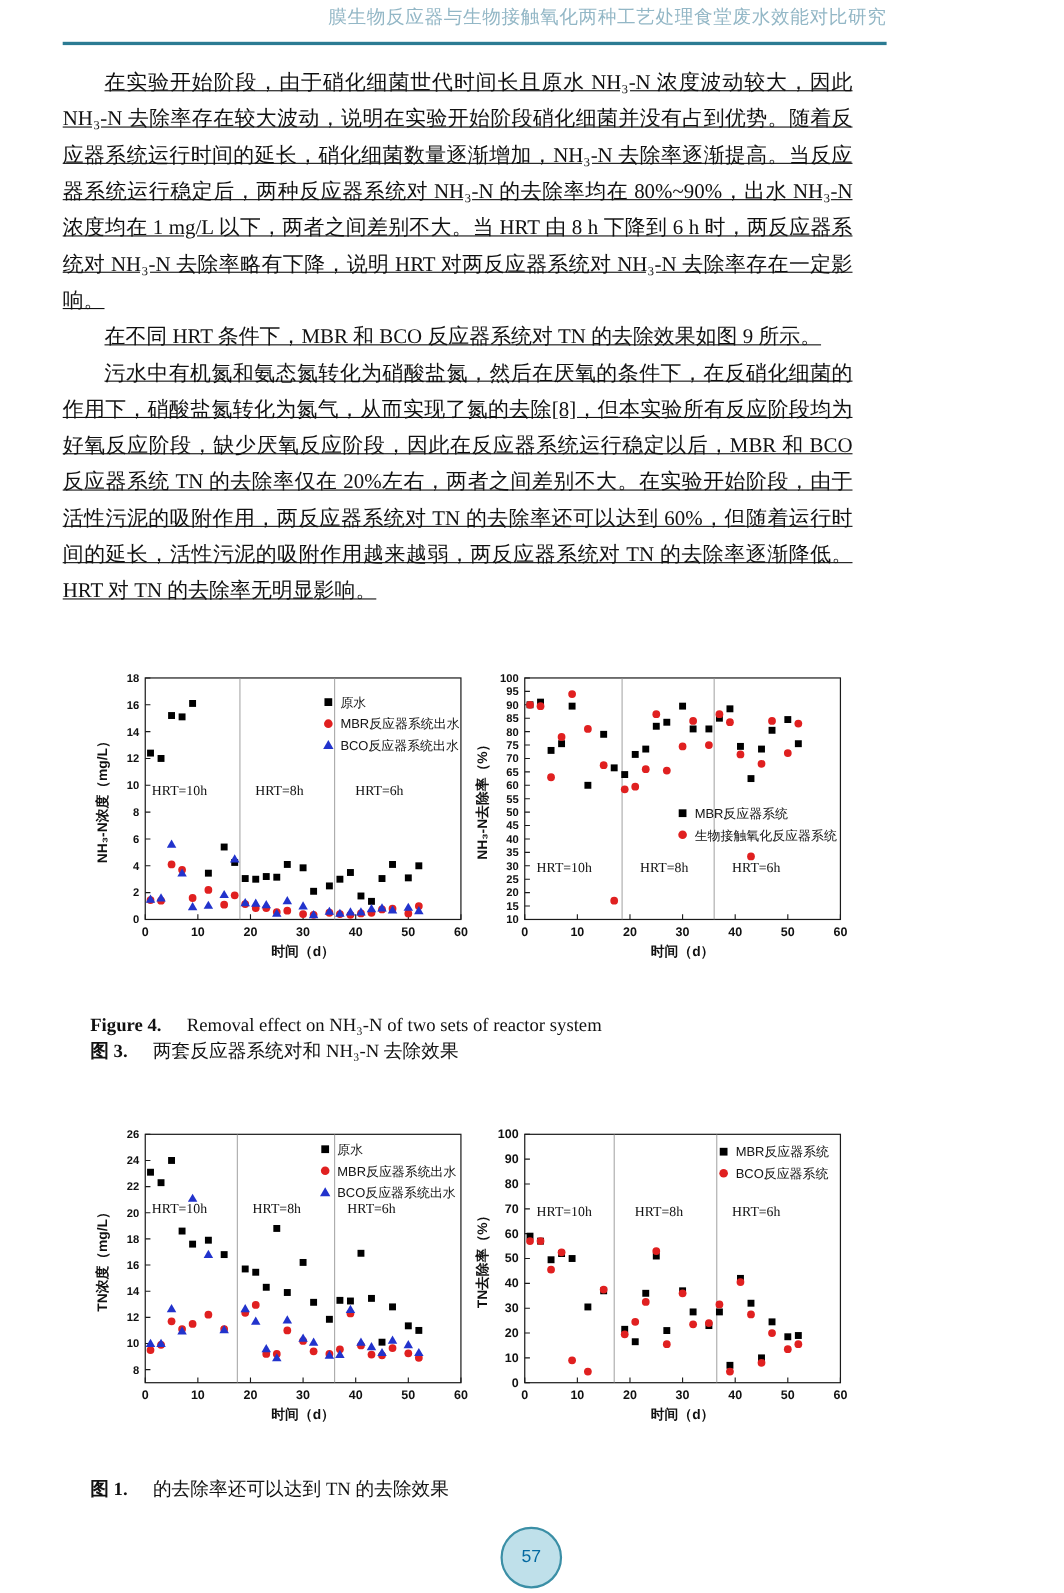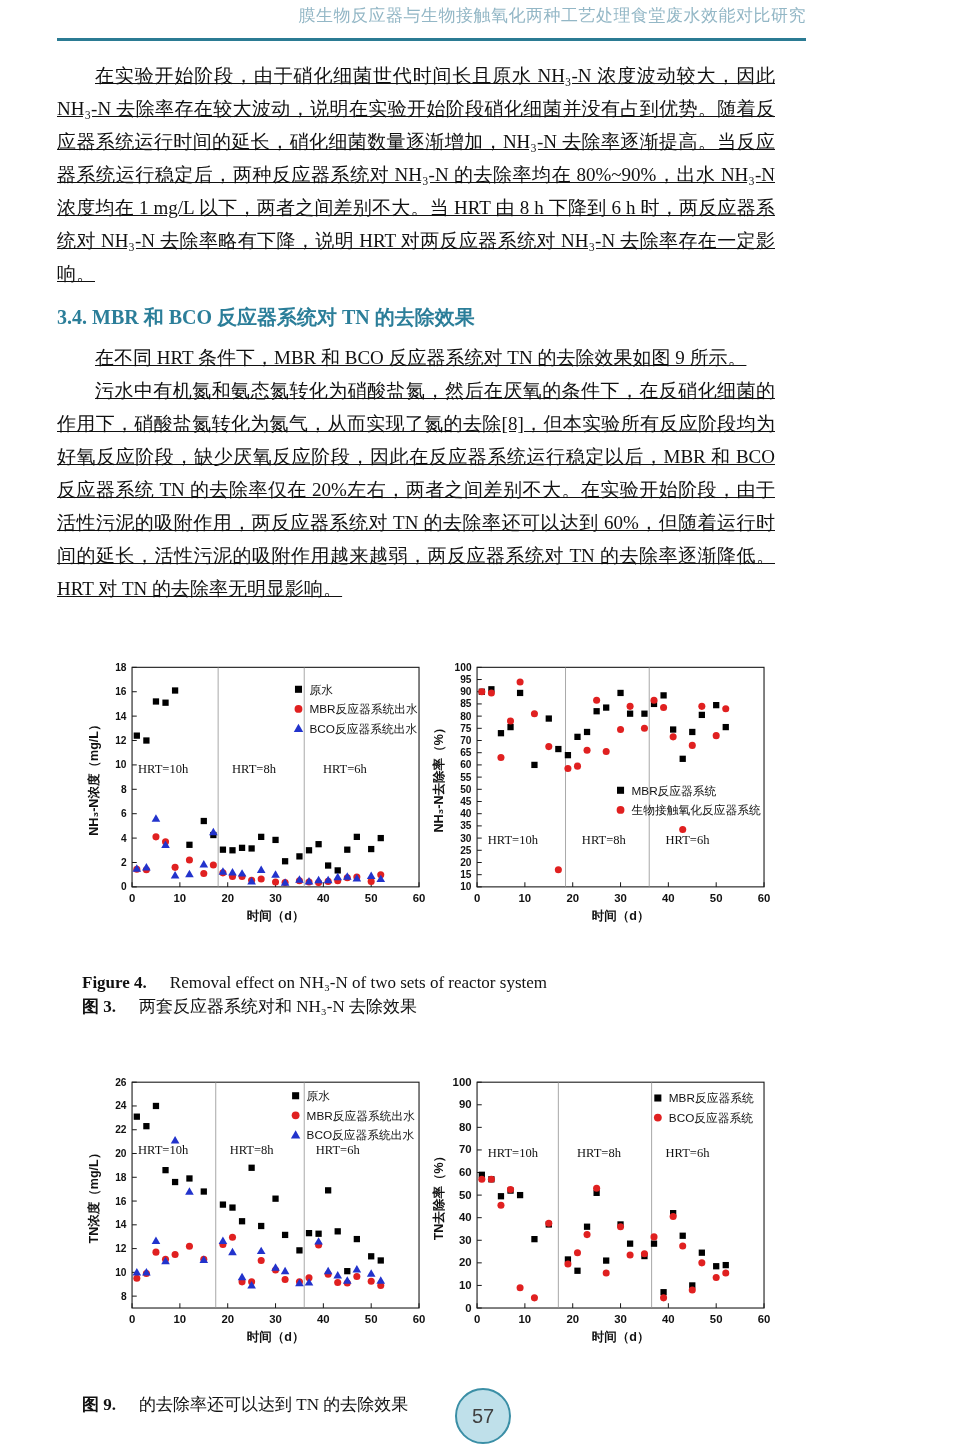--- a/index.html
+++ b/index.html
@@ -14,21 +14,21 @@
   h2.section{margin:14px 0 10px 0;font-size:20px;font-weight:bold;color:#2b7e99;
              font-family:"Liberation Serif",serif;}
   .fig-row{display:flex;margin-left:28px;margin-top:16px;}
   .fig-row svg{display:block;}
   .caption{margin:8px 0 0 25px;font-size:17px;line-height:1.4;}
   .caption .cap-line{display:block;}
   .cap-label{font-weight:bold;padding-right:23px;}
   .page-badge{position:absolute;left:455px;top:1388px;width:56px;height:56px;border-radius:50%;
               background:#bfe0ea;border:2.5px solid #3b8fa6;box-sizing:border-box;
               display:flex;align-items:center;justify-content:center;}
-  .page-badge span{font-size:20px;color:#404040;font-family:"Liberation Sans",sans-serif;}
+  .page-badge span{font-size:16px;color:#0369a1;font-family:"Liberation Sans",sans-serif;}
   
   .tk{font:600 14.5px "Liberation Sans",sans-serif;fill:#111;}
   .tk2{font:600 13px "Liberation Sans",sans-serif;fill:#111;}
   .rl{font:16px "Liberation Serif",serif;fill:#111;}
   .lg{font:15px "Liberation Sans",sans-serif;fill:#111;}
   .ax{font:600 16px "Liberation Sans",sans-serif;fill:#111;}
 </style>
 </head>
 <body>
 
@@ -36,21 +36,20 @@
 
   <div class="header">
     <span class="header-title">膜生物反应器与生物接触氧化两种工艺处理食堂废水效能对比研究</span>
     <div class="header-rule"></div>
   </div>
 
   <div class="content">
 
     <p class="body-par first-par">在实验开始阶段，由于硝化细菌世代时间长且原水 NH₃-N 浓度波动较大，因此 NH₃-N 去除率存在较大波动，说明在实验开始阶段硝化细菌并没有占到优势。随着反应器系统运行时间的延长，硝化细菌数量逐渐增加，NH₃-N 去除率逐渐提高。当反应器系统运行稳定后，两种反应器系统对 NH₃-N 的去除率均在 80%~90%，出水 NH₃-N 浓度均在 1 mg/L 以下，两者之间差别不大。当 HRT 由 8 h 下降到 6 h 时，两反应器系统对 NH₃-N 去除率略有下降，说明 HRT 对两反应器系统对 NH₃-N 去除率存在一定影响。</p>
 
-    <h2 class="section">3.4. MBR 和 BCO 反应器系统对 TN 的去除效果</h2>
 
     <p class="body-par">在不同 HRT 条件下，MBR 和 BCO 反应器系统对 TN 的去除效果如图 9 所示。</p>
     <p class="body-par">污水中有机氮和氨态氮转化为硝酸盐氮，然后在厌氧的条件下，在反硝化细菌的作用下，硝酸盐氮转化为氮气，从而实现了氮的去除[8]，但本实验所有反应阶段均为好氧反应阶段，缺少厌氧反应阶段，因此在反应器系统运行稳定以后，MBR 和 BCO 反应器系统 TN 的去除率仅在 20%左右，两者之间差别不大。在实验开始阶段，由于活性污泥的吸附作用，两反应器系统对 TN 的去除率还可以达到 60%，但随着运行时间的延长，活性污泥的吸附作用越来越弱，两反应器系统对 TN 的去除率逐渐降低。HRT 对 TN 的去除率无明显影响。</p>
 
     <div class="fig-row">
       <svg width="440" height="342" viewBox="0 0 440 342">
           <rect x="60" y="12" width="366" height="280" fill="#fff" stroke="#1a1a1a" stroke-width="1.4"></rect>
           <line x1="169.8" y1="12" x2="169.8" y2="292" stroke="#909090" stroke-width="1"></line>
           <line x1="279.6" y1="12" x2="279.6" y2="292" stroke="#909090" stroke-width="1"></line>
           <line x1="60" y1="292" x2="60" y2="286" stroke="#1a1a1a" stroke-width="1.3"></line>
@@ -509,21 +508,21 @@
           <text x="304.58000000000004" y="37.660000000000004" class="lg">MBR反应器系统</text>
           <circle cx="290.58000000000004" cy="57.160000000000004" r="5" fill="#e02020"></circle>
           <text x="304.58000000000004" y="62.660000000000004" class="lg">BCO反应器系统</text>
           <text x="243" y="342" class="ax" text-anchor="middle">时间（d）</text>
           <text transform="translate(16 156) rotate(-90)" class="ax" text-anchor="middle">TN去除率（%）</text>
         </svg>
     </div>
 
     <div class="caption">
       <span class="cap-line">
-        <span class="cap-label">图 9.</span><span>的去除率还可以达到 TN 的去除效果</span>
+        <span class="cap-label">图 1.</span><span>的去除率还可以达到 TN 的去除效果</span>
       </span>
     </div>
 
   </div>
 
   <div class="page-badge">
     <span>57</span>
   </div>
 
 </div>

